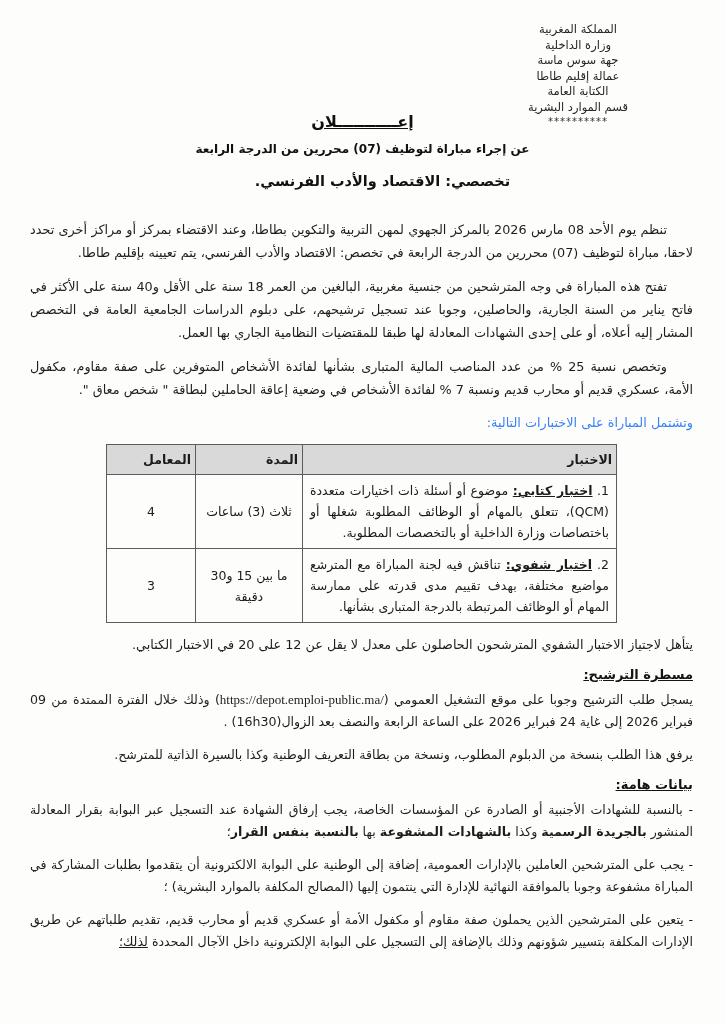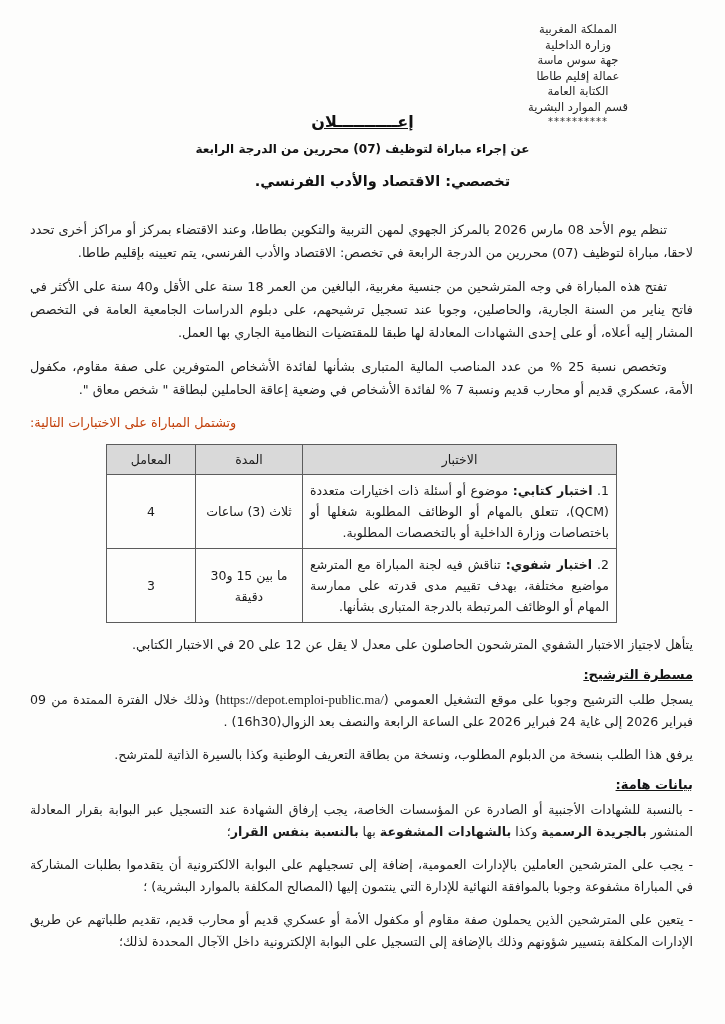--- a/index.html
+++ b/index.html
@@ -91,28 +91,28 @@
   p.para {
     margin: 0 0 11px 0;
     font-size: 12.8px;
     line-height: 23px;
     text-align: justify;
     text-justify: inter-word;
     color: #1d1d1d;
   }
   p.para.indent { text-indent: 26px; }
   b.bold { font-weight: bold; }
-  .u { }
+  .u { text-decoration: underline; }
 
   .lead-line {
     margin: 4px 0 10px 0;
     font-size: 12.8px;
     line-height: 22px;
-    text-align: left;
-    color: #c2410c;
+    text-align: right;
+    color: #3b82f6;
   }
 
   
   .tbl-wrap {
     margin: 4px 0 10px 0;
     display: flex;
     justify-content: center;
   }
   table.exams {
     border-collapse: collapse;
@@ -125,22 +125,22 @@
   table.exams td {
     border: 1px solid #5c5c5c;
     padding: 5px 7px;
     font-size: 12.5px;
     line-height: 21px;
     vertical-align: middle;
     color: #1b1b1b;
   }
   table.exams thead th {
     background: #d9d9d9;
-    text-align: center;
-    font-weight: normal;
+    text-align: right;
+    font-weight: bold;
     font-size: 12.5px;
     padding: 4px 4px;
     height: 20px;
   }
   th.col-exam, td.col-exam { width: 305px; text-align: justify; }
   th.col-dur,  td.col-dur  { width: 98px;  text-align: center; }
   th.col-coef, td.col-coef { width: 80px;  text-align: center; font-size: 14px; }
   td.col-exam { text-align: justify; }
   .item-num { font-weight: normal; }
 
@@ -232,18 +232,18 @@
     <div class="section-head">مسطرة الترشيح:</div>
 
     <p class="note"><span>يسجل طلب الترشيح وجوبا على موقع التشغيل العمومي (</span><span class="url">https://depot.emploi-public.ma/</span><span>) وذلك خلال الفترة الممتدة من 09 فبراير 2026 إلى غاية 24 فبراير 2026 على الساعة الرابعة والنصف بعد الزوال(16h30) .</span></p>
 
     <p class="note">يرفق هذا الطلب بنسخة من الدبلوم المطلوب، ونسخة من بطاقة التعريف الوطنية وكذا بالسيرة الذاتية للمترشح.</p>
 
     <div class="section-head">بيانات هامة:</div>
 
     <p class="note"><span>- بالنسبة للشهادات الأجنبية أو الصادرة عن المؤسسات الخاصة، يجب إرفاق الشهادة عند التسجيل عبر البوابة بقرار المعادلة المنشور </span><b class="bold">بالجريدة الرسمية</b><span> وكذا </span><b class="bold">بالشهادات المشفوعة</b><span> بها </span><b class="bold">بالنسبة بنفس القرار</b><span>؛</span></p>
 
-    <p class="note">- يجب على المترشحين العاملين بالإدارات العمومية، إضافة إلى تسجيلهم على البوابة الالكترونية أن يتقدموا بطلبات المشاركة في المباراة مشفوعة وجوبا بالموافقة النهائية للإدارة التي ينتمون إليها (المصالح المكلفة بالموارد البشرية) ؛</p>
+    <p class="note">- يجب على المترشحين العاملين بالإدارات العمومية، إضافة إلى الوطنية على البوابة الالكترونية أن يتقدموا بطلبات المشاركة في المباراة مشفوعة وجوبا بالموافقة النهائية للإدارة التي ينتمون إليها (المصالح المكلفة بالموارد البشرية) ؛</p>
 
     <p class="note"><span>- يتعين على المترشحين الذين يحملون صفة مقاوم أو مكفول الأمة أو عسكري قديم أو محارب قديم، تقديم طلباتهم عن طريق الإدارات المكلفة بتسيير شؤونهم وذلك بالإضافة إلى التسجيل على البوابة الإلكترونية داخل الآجال المحددة </span><span class="u">لذلك؛</span></p>
 
   </div>
 </div>
 
 </body></html>

